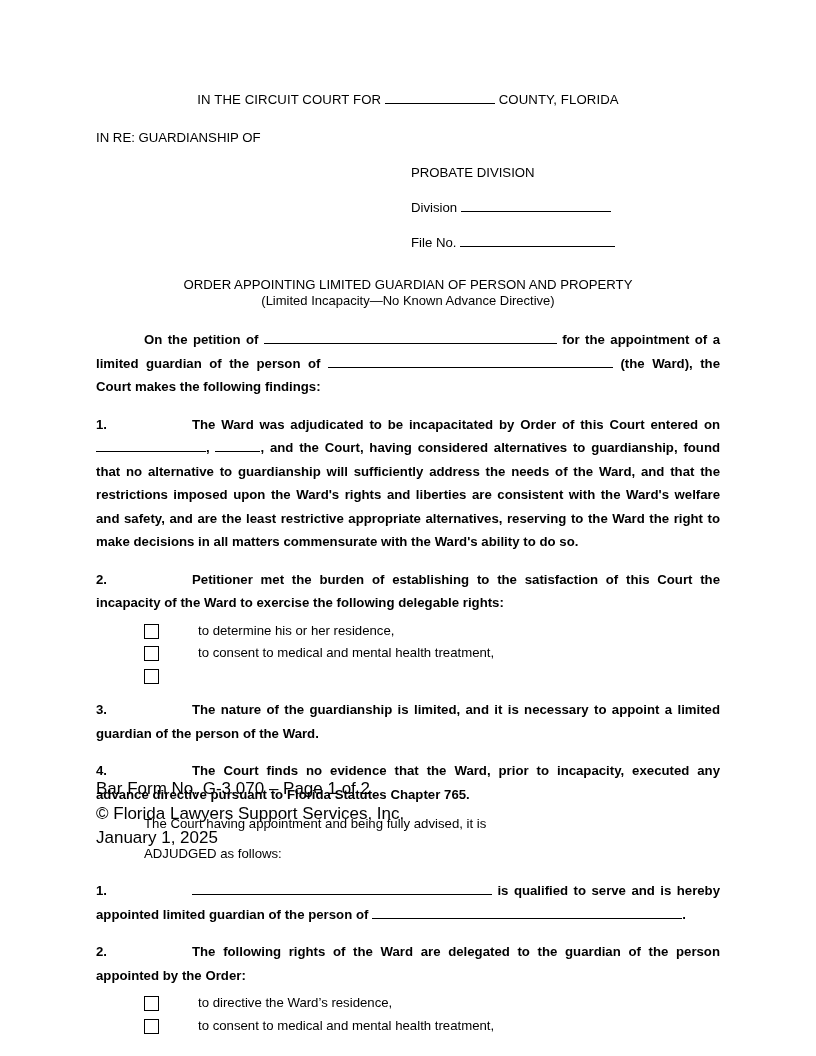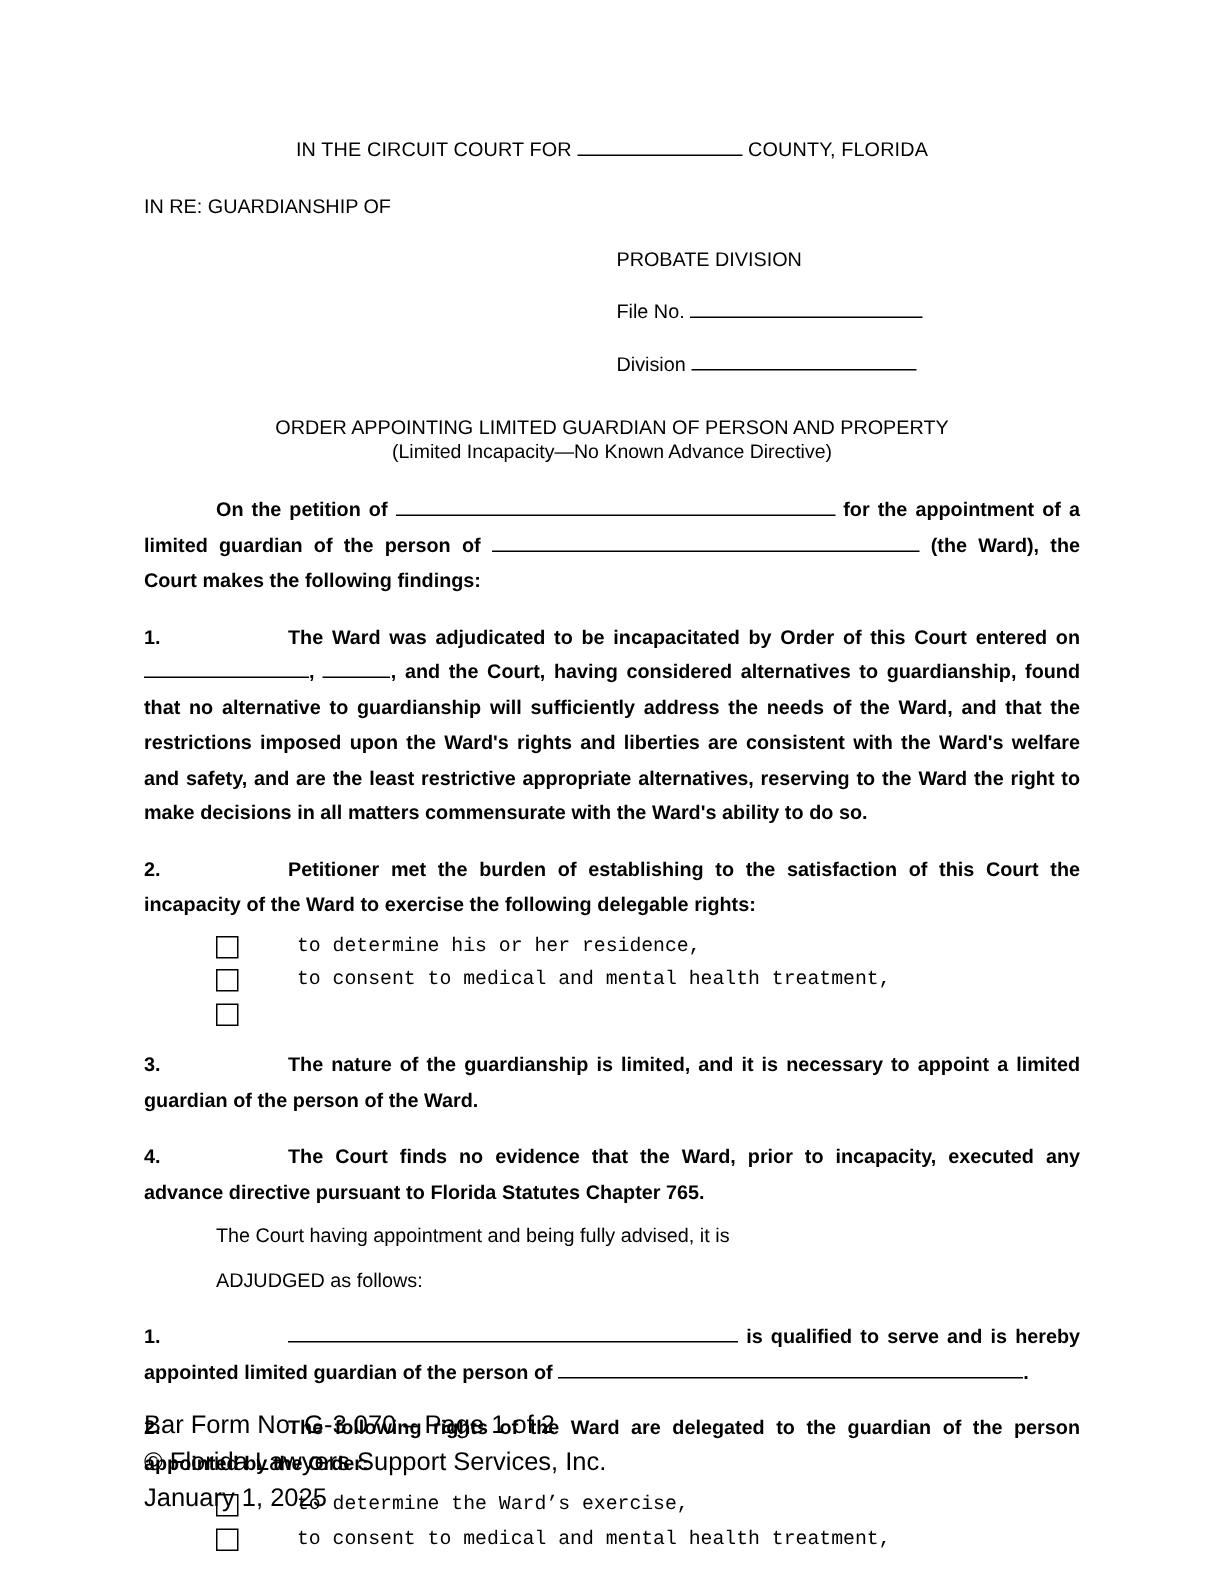--- a/index.html
+++ b/index.html
@@ -10,21 +10,21 @@
   body {
     width: 816px;
     height: 1056px;
     font-family: "Liberation Sans", sans-serif;
     color: #000000;
     position: relative;
   }
   .page {
     position: relative;
     width: 816px;
-    height: 1056px;
+    height: 895px;
     box-sizing: border-box;
     padding: 96px;
     padding-top: 92px;
   }
   .court-line {
     text-align: center;
     font-size: 13.2px;
     margin-top: 0;
     margin-bottom: 0;
     letter-spacing: 0.1px;
@@ -90,21 +90,20 @@
     margin-left: 48px;
     margin-right: 39px;
     margin-top: 3px;
     flex: 0 0 auto;
     background: #fff;
   }
   .check-text {
     flex: 1 1 auto;
     font-size: 13.2px;
     line-height: 1.5;
-    font-family: Liberation Mono, monospace;
   }
   .plain-line {
     font-size: 13.2px;
     line-height: 1.78;
     margin-top: 6px;
   }
   .footer {
     position: absolute;
     left: 96px;
     bottom: 44px;
@@ -119,22 +118,22 @@
 <div class="page">
 
   <div class="court-line">
     <span>IN THE CIRCUIT COURT FOR </span><span class="blank b-county"></span><span> COUNTY, FLORIDA</span>
   </div>
 
   <div class="inre">IN RE: GUARDIANSHIP OF</div>
 
   <div class="right-block">
     <div class="rl">PROBATE DIVISION</div>
+    <div class="rl"><span>Division </span><span class="blank b-div"></span></div>
     <div class="rl"><span>File No. </span><span class="blank b-file"></span></div>
-    <div class="rl"><span>Division </span><span class="blank b-div"></span></div>
   </div>
 
   <div class="title-block">
     <div>ORDER APPOINTING LIMITED GUARDIAN OF PERSON AND PROPERTY</div>
     <div class="title-sub">(Limited Incapacity—No Known Advance Directive)</div>
   </div>
 
   <div class="para first">
     <span class="indent"></span><span>On the petition of </span><span class="blank b-pet"></span><span> for the appointment of a limited guardian of the person of </span><span class="blank b-guard"></span><span> (the Ward), the Court makes the following findings:</span>
   </div>
@@ -181,21 +180,21 @@
     <span class="numwrap">1.</span><span class="indent"></span><span class="blank b-qual"></span><span> is qualified to serve and is hereby appointed limited guardian of the person of </span><span class="blank b-appt"></span><span>.</span>
   </div>
 
   <div class="para">
     <span class="numwrap">2.</span><span class="indent"></span><span>The following rights of the Ward are delegated to the guardian of the person appointed by the Order:</span>
   </div>
 
   <div class="checklist">
     <div class="check-row">
       <span class="checkbox"></span>
-      <span class="check-text">to determine the Ward’s exercise,</span>
+      <span class="check-text">to directive the Ward’s residence,</span>
     </div>
     <div class="check-row">
       <span class="checkbox"></span>
       <span class="check-text">to consent to medical and mental health treatment,</span>
     </div>
 
   </div>
 
   <div class="footer">
     <div>Bar Form No. G-3.070 – Page 1 of 2</div>

